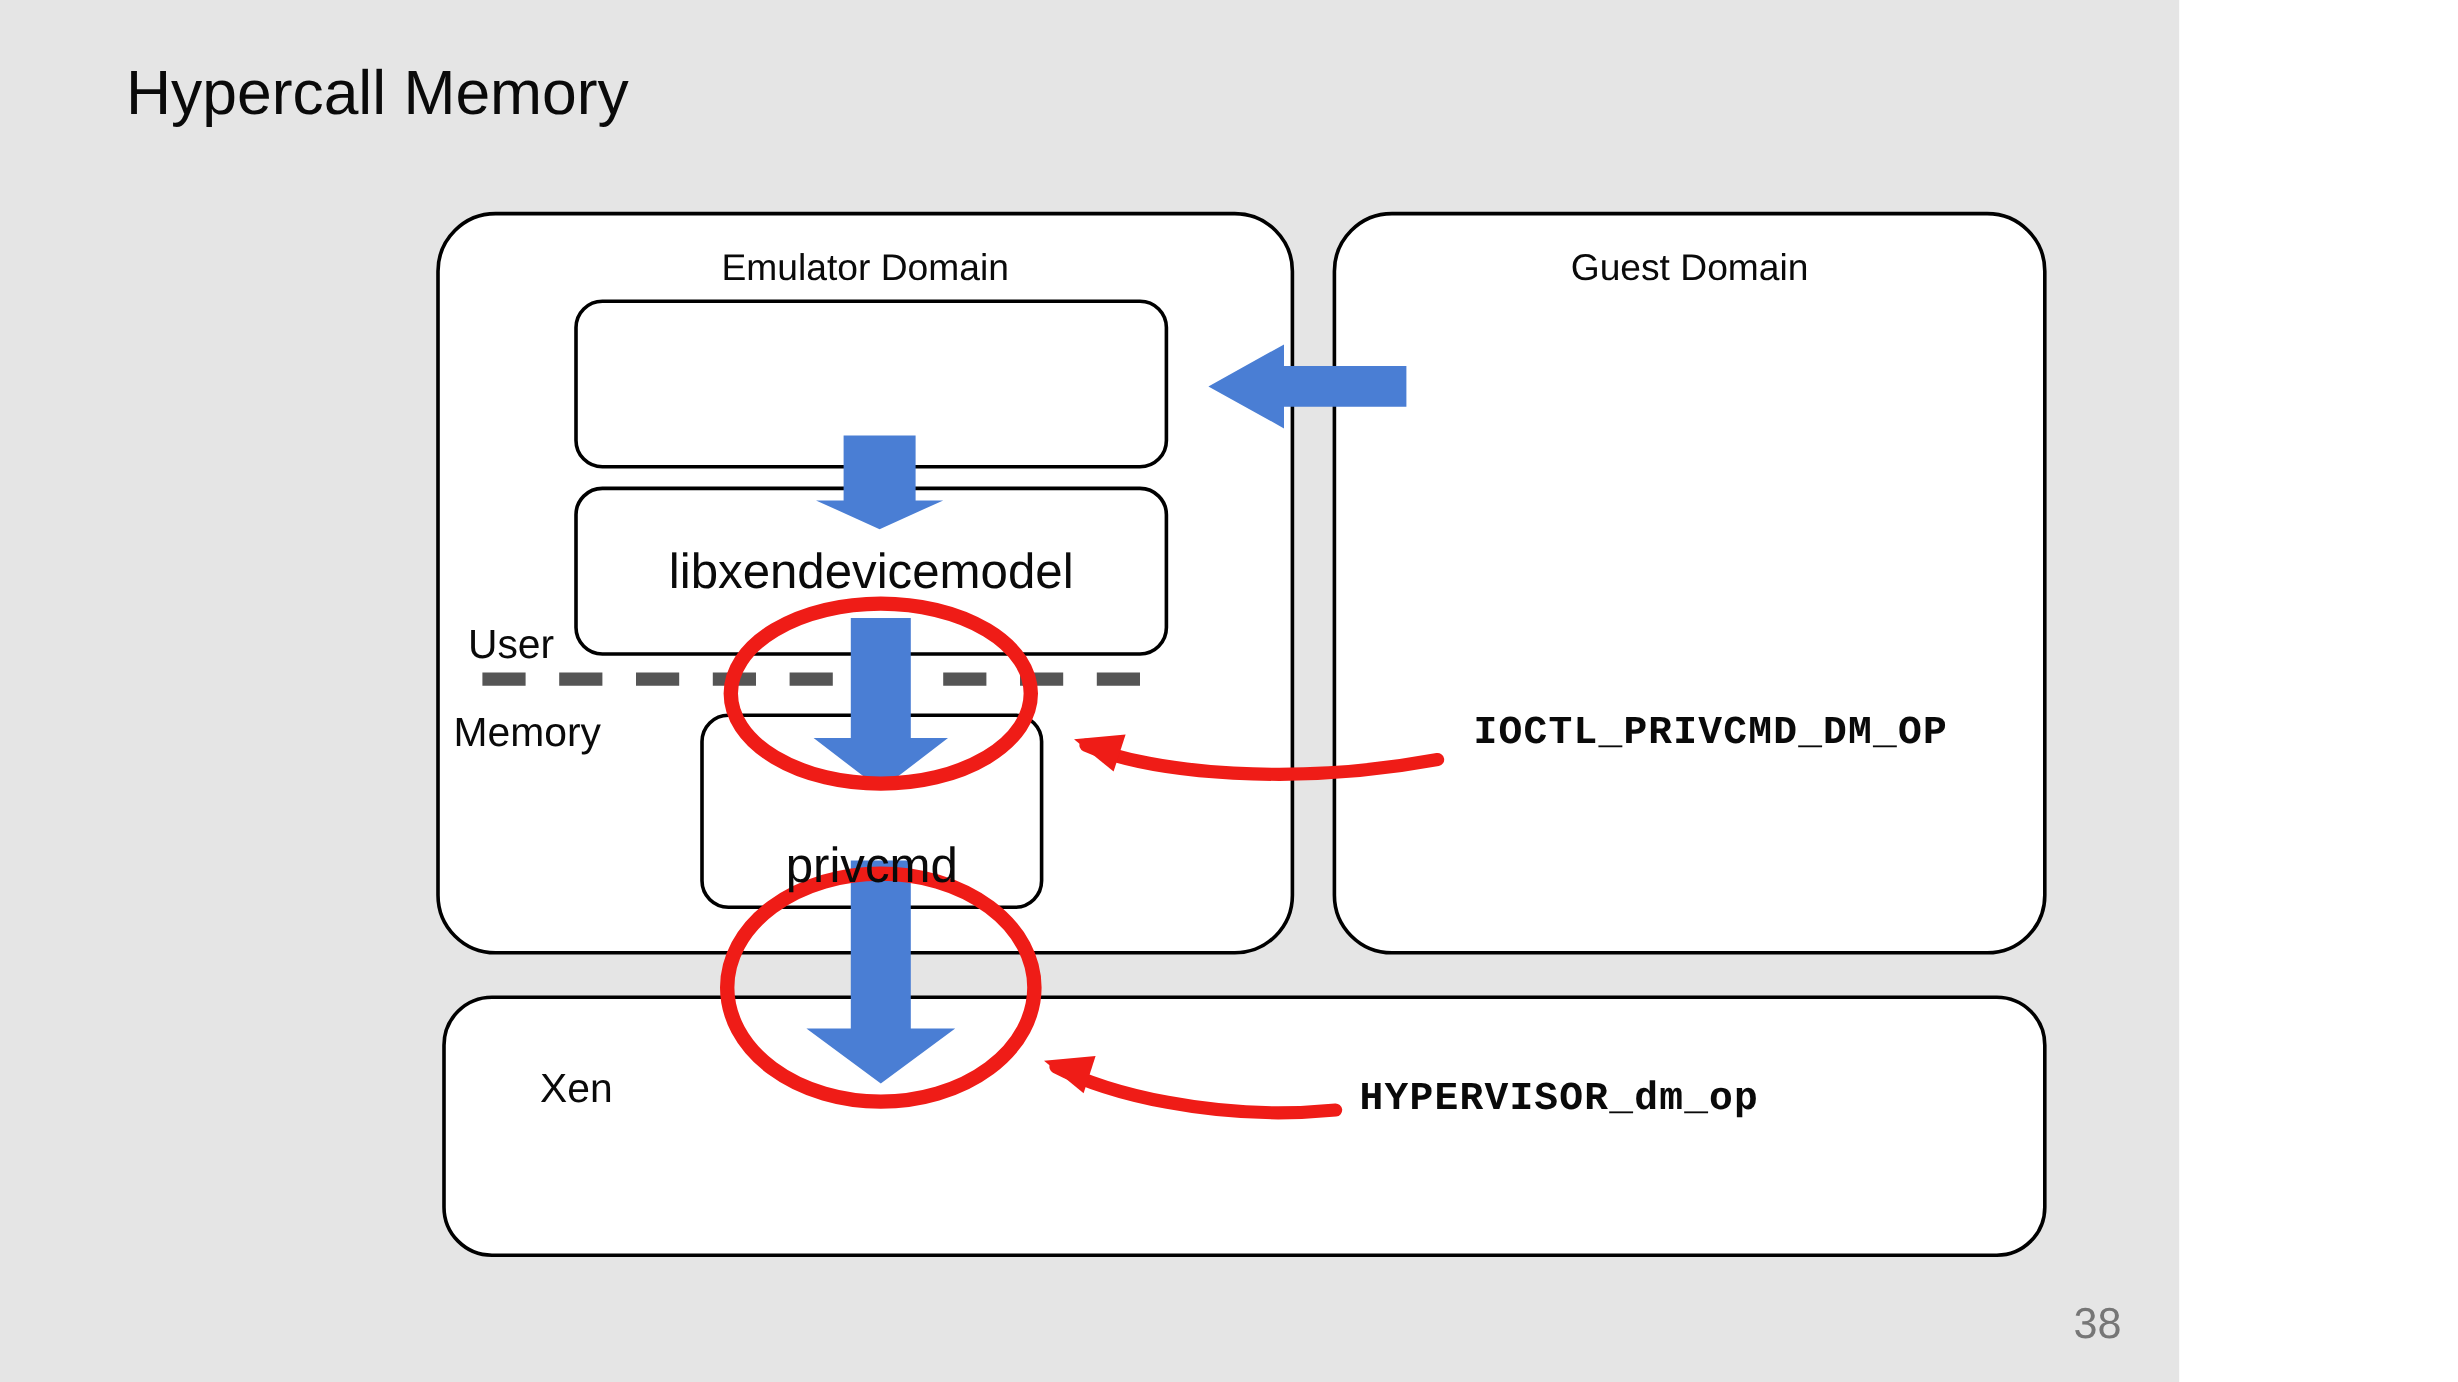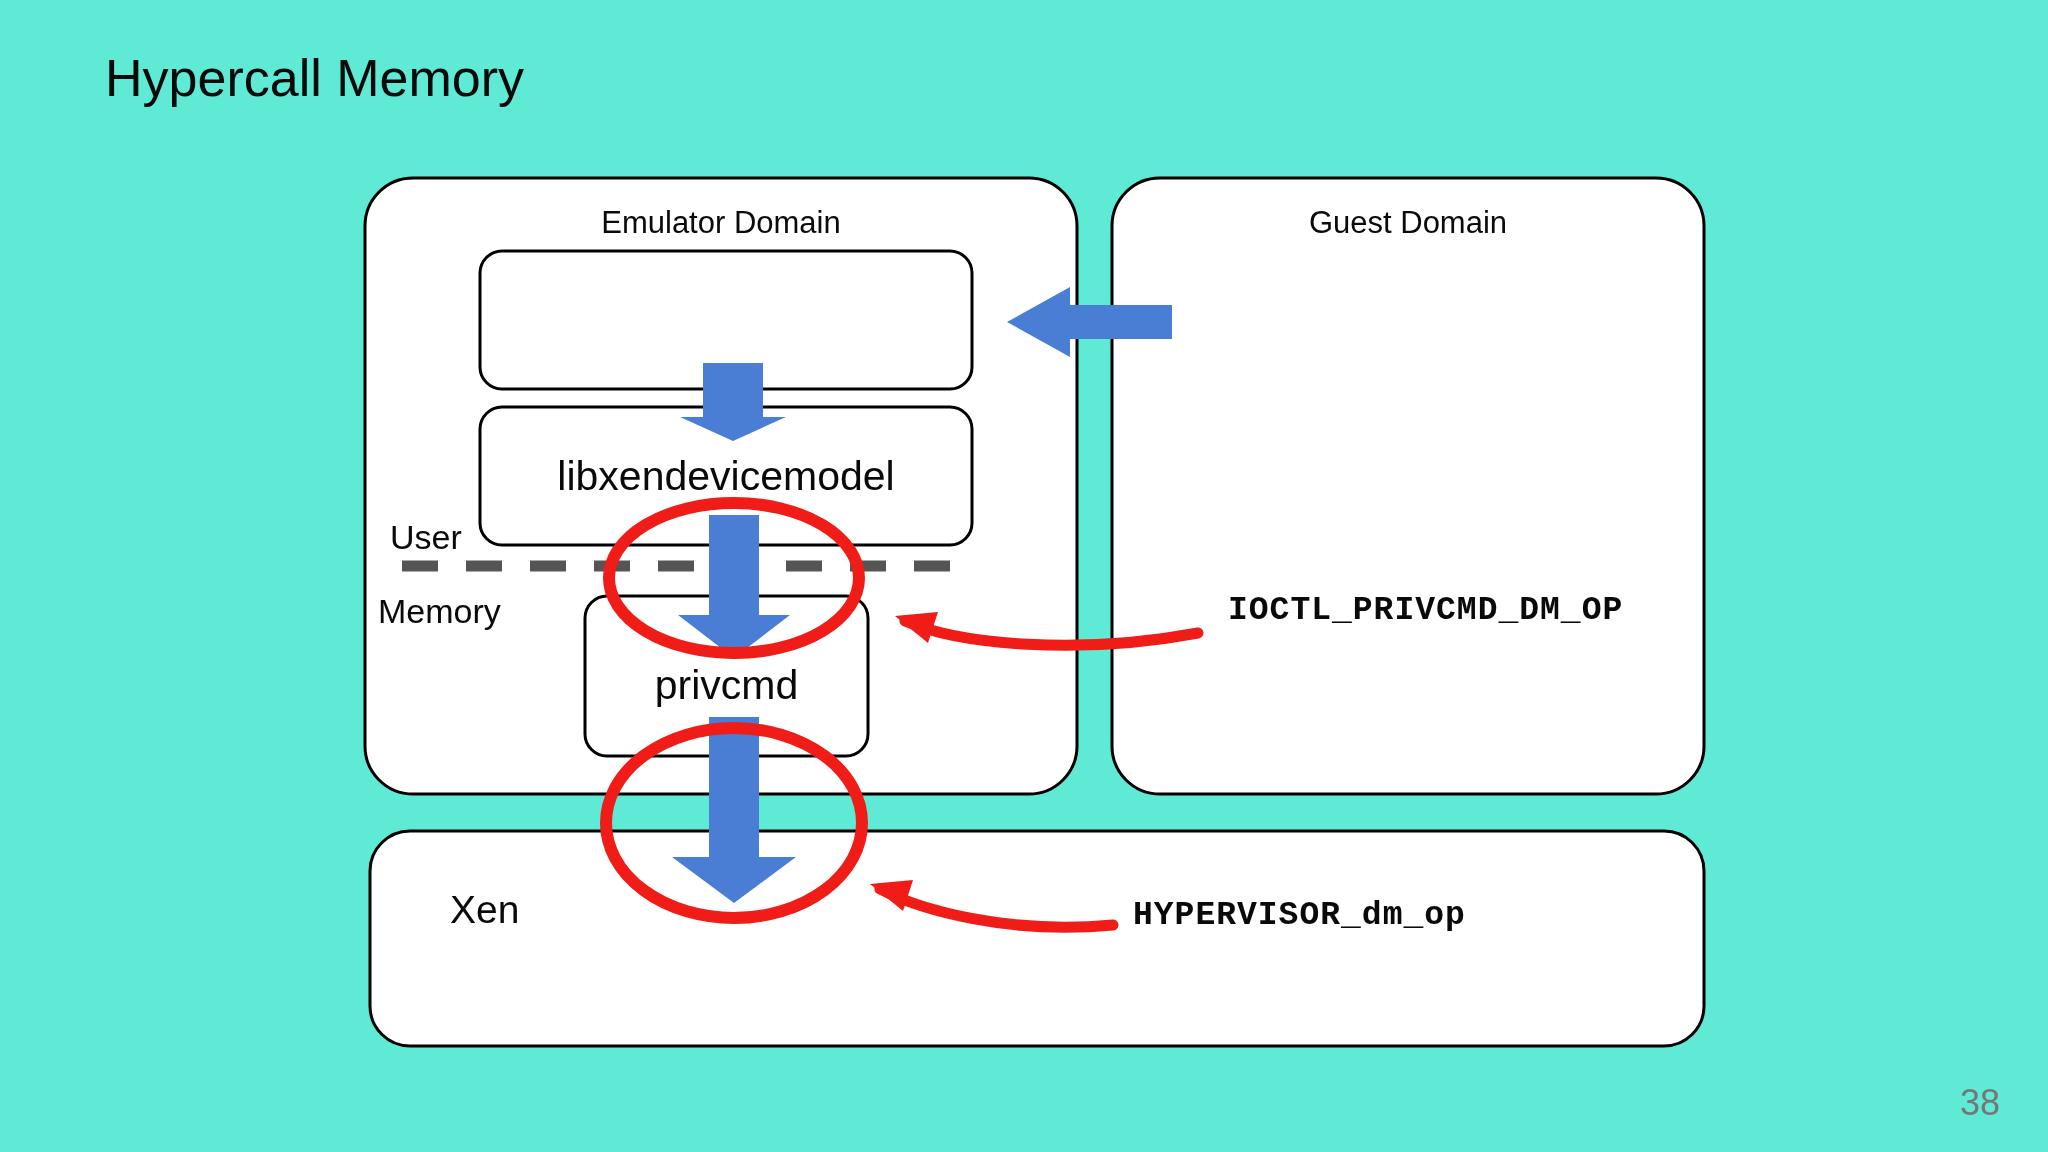--- a/index.html
+++ b/index.html
@@ -12,23 +12,23 @@
     width: 2048px;
     height: 1152px;
     position: relative;
     overflow: hidden;
     font-family: "Liberation Sans", sans-serif;
     color: #000000;
   }
   #slide {
     position: absolute;
     left: 0; top: 0;
-    width: 2048px;
+    width: 1816px;
     height: 1152px;
-    background: #5eead4;
+    background: #e5e5e5;
   }
   #slide-title {
     position: absolute;
     left: 105px;
     top: 48px;
     font-size: 52px;
     font-weight: 400;
     letter-spacing: 0px;
     color: #0a0a0a;
     white-space: nowrap;
@@ -133,23 +133,23 @@
 
   </svg>
 
   <div class="dom-label" style="left:365px; top:205px; width:712px;">Emulator Domain</div>
 
   <div class="dom-label" style="left:1112px; top:205px; width:592px;">Guest Domain</div>
 
 
   <div class="box-label" style="left:480px; top:453px; width:492px;">libxendevicemodel</div>
 
-  <div class="box-label" style="left:585px; top:662px; width:283px;">privcmd</div>
+  <div class="box-label" style="left:585px; top:698px; width:283px;">privcmd</div>
 
-  <div class="small-label" style="left:450px; top:888px; font-size:39px;">Xen</div>
+  <div class="small-label" style="left:450px; top:888px; font-size:34px;">Xen</div>
 
   <div class="small-label" style="left:390px; top:518px;">User</div>
 
   <div class="small-label" style="left:378px; top:592px;">Memory</div>
 
   <div class="code-label" style="left:1228px; top:592px;">IOCTL_PRIVCMD_DM_OP</div>
 
   <div class="code-label" style="left:1133px; top:897px;">HYPERVISOR_dm_op</div>
 
   <div id="page-number">38</div>

